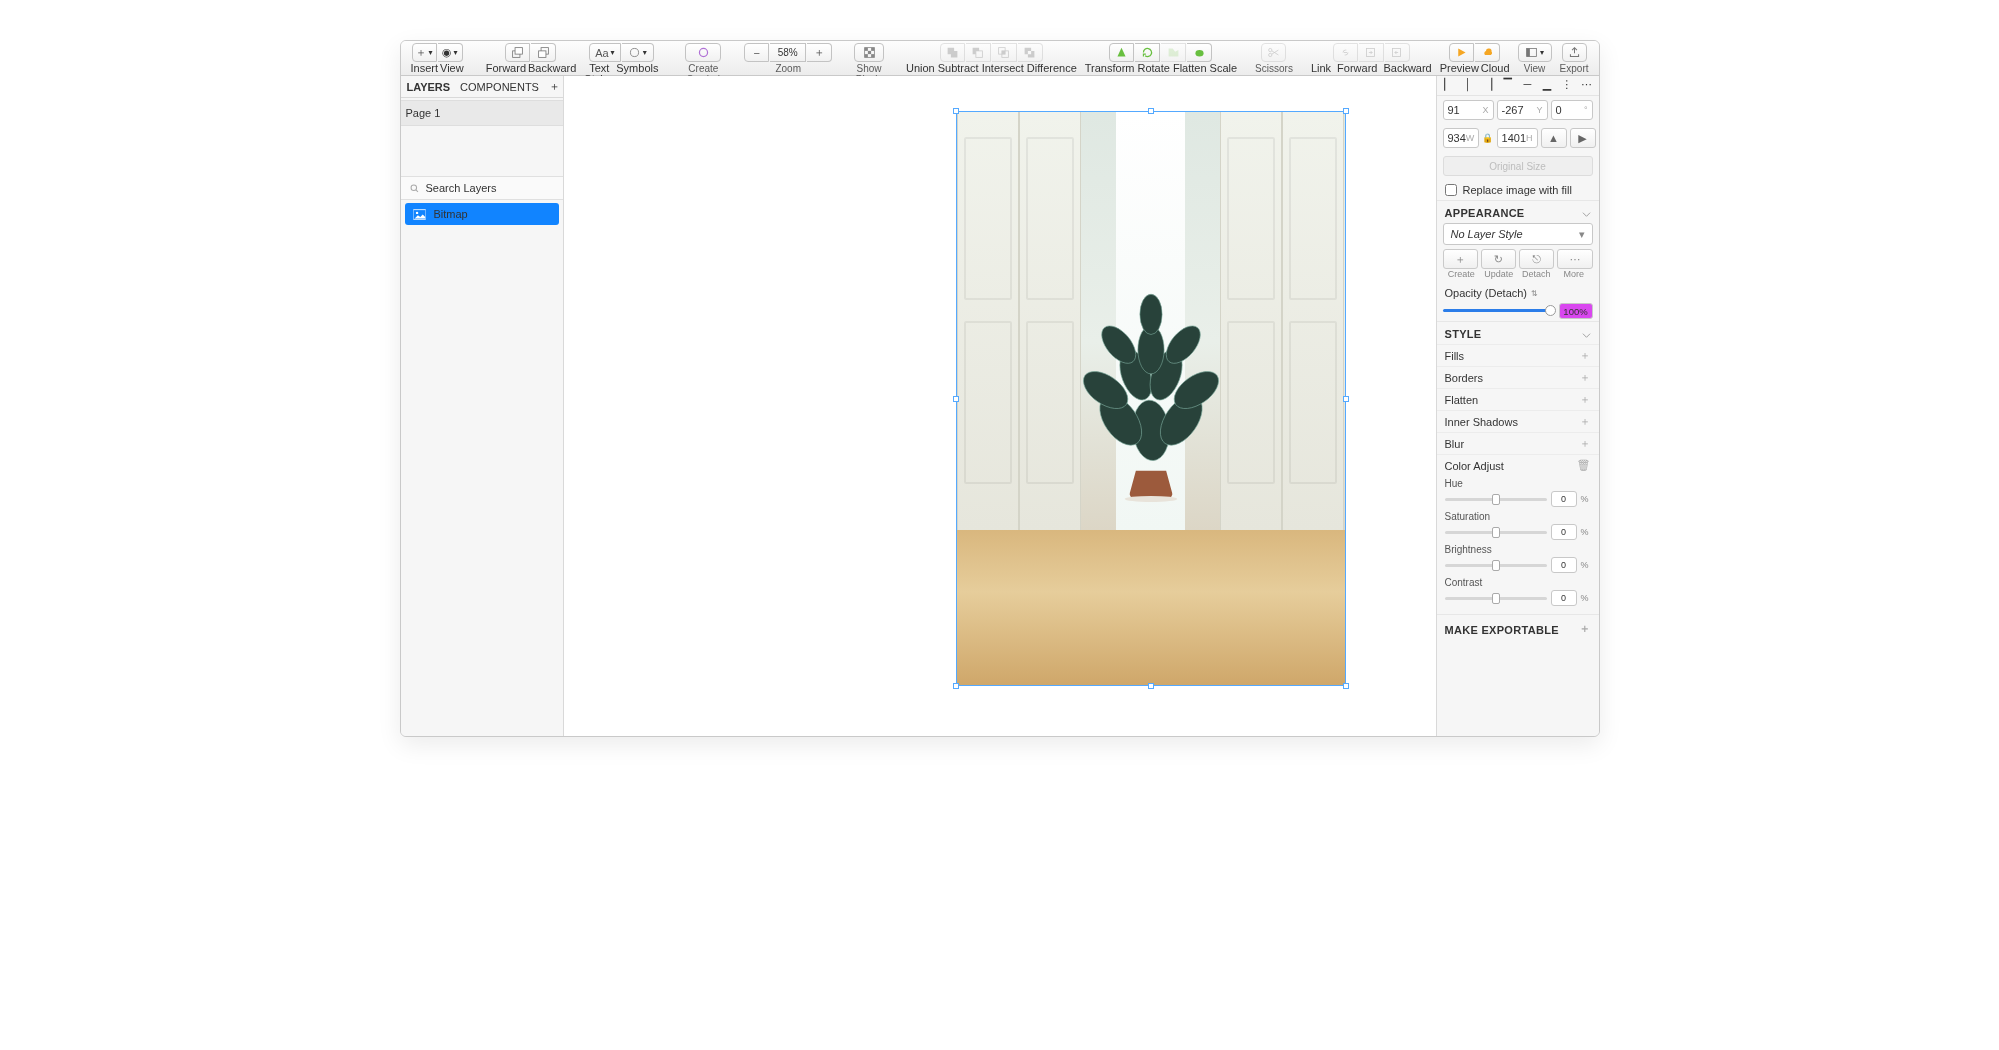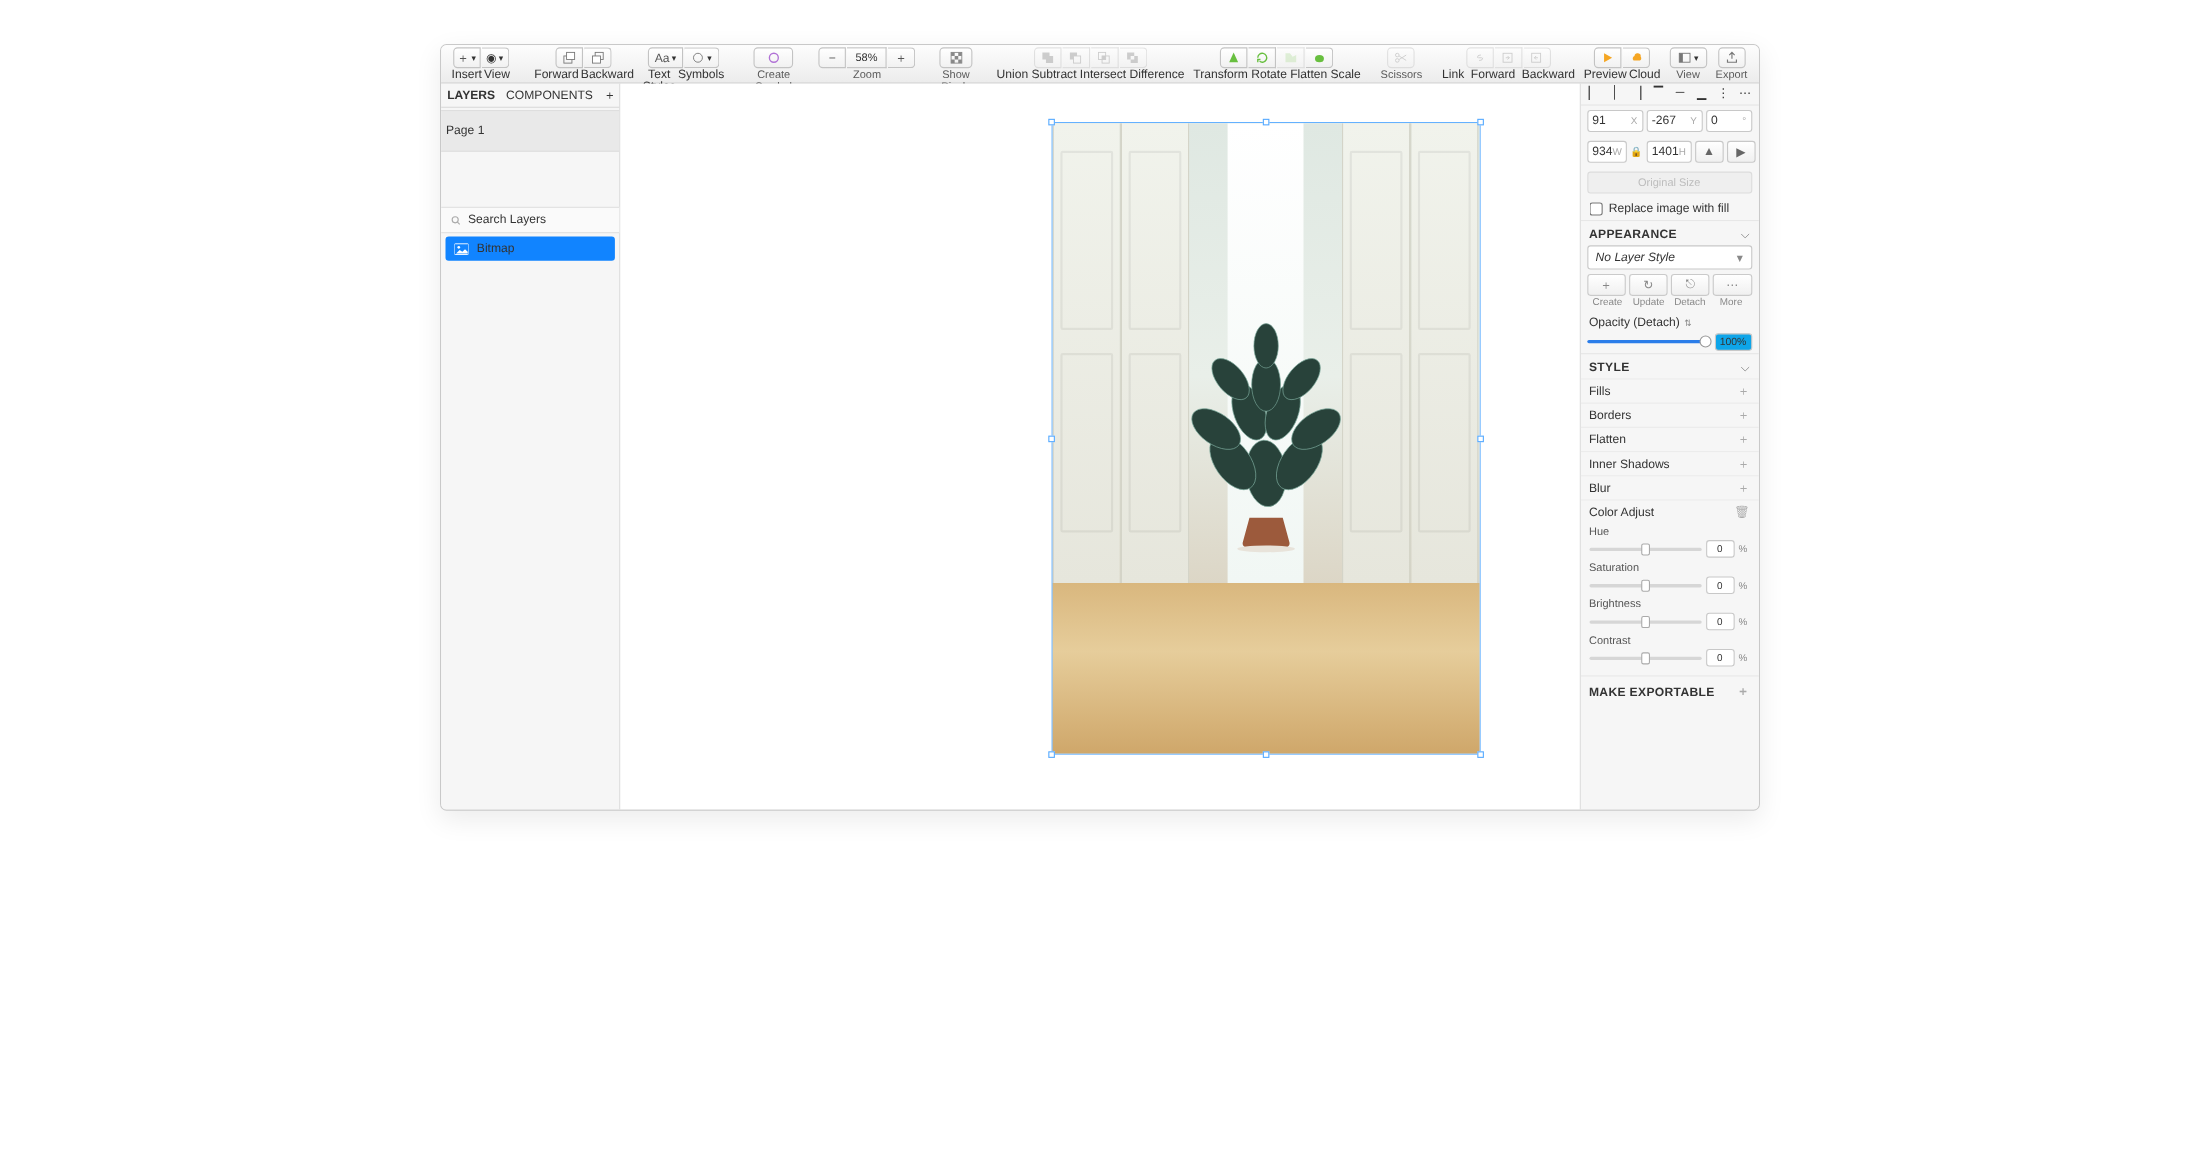--- a/index.html
+++ b/index.html
@@ -26,21 +26,21 @@
 .tlabel{font-size:10px;color:#5a5a5a;margin-top:1px;text-align:center;line-height:11px}
 .tlabel.sub{display:flex;gap:2px}
 .zoomval{font-size:10px;padding:0 4px;line-height:17px}
 .spacer{flex:1}
 .body{flex:1;display:flex;min-height:0}
 .left-panel{width:163px;background:#f6f6f6;border-right:1px solid #d9d9d9;display:flex;flex-direction:column}
 .lp-tabs{height:22px;border-bottom:1px solid #d9d9d9;display:flex;align-items:center;padding:0 6px;gap:10px;font-size:9.5px;color:#8a8a8a}
 .lp-tabs .active{color:#333;font-weight:700}
 .lp-tabs .icons{margin-left:auto;display:flex;gap:6px;color:#9a9a9a}
 .pages{padding:2px 0}
-.page-row{height:38px;display:flex;align-items:center;padding:0 5px;background:#e9e9e9;border-top:1px solid #dedede;border-bottom:1px solid #dedede;font-size:11px;color:#333}
+.page-row{height:26px;display:flex;align-items:center;padding:0 5px;background:#e9e9e9;border-top:1px solid #dedede;border-bottom:1px solid #dedede;font-size:11px;color:#333}
 .search-layers{height:24px;border-top:1px solid #e0e0e0;border-bottom:1px solid #e0e0e0;display:flex;align-items:center;padding:0 8px;gap:6px;color:#9a9a9a;margin-top:48px;background:#fafafa}
 .layer-row{margin:3px 4px 0;height:22px;background:#1184ff;color:#fff;border-radius:3px;display:flex;align-items:center;padding:0 8px;gap:8px;font-size:11px}
 .layer-row svg{fill:#fff;width:13px;height:11px}
 .canvas{flex:1;background:#fff;position:relative;overflow:hidden}
 .artboard{position:absolute;left:392px;top:35px;width:390px;height:575px;border:1px solid #54a9ff}
 .artboard .sel{position:absolute;width:6px;height:6px;background:#fff;border:1px solid #54a9ff}
 .sel.tl{top:-4px;left:-4px}.sel.tr{top:-4px;right:-4px}.sel.bl{bottom:-4px;left:-4px}.sel.br{bottom:-4px;right:-4px}
 .sel.ml{top:50%;left:-4px;margin-top:-3px}.sel.mr{top:50%;right:-4px;margin-top:-3px}
 .sel.mt{left:50%;top:-4px;margin-left:-3px}.sel.mb{left:50%;bottom:-4px;margin-left:-3px}
 .photo{width:100%;height:100%;display:flex;flex-direction:column}
@@ -69,21 +69,21 @@
 .rp-sec{padding:6px 8px 4px;font-size:9.5px;font-weight:600;color:#9a9a9a;letter-spacing:.3px;display:flex;align-items:flex-end;justify-content:space-between;border-top:1px solid #e7e7e7}
 .rp-sel{height:22px;margin:0 6px;background:#fff;border:1px solid #c8c8c8;border-radius:3px;display:flex;align-items:center;padding:0 7px;font-size:11px;font-style:italic;color:#555}
 .rp-4btn{display:flex;gap:3px;padding:4px 6px 0}
 .rp-4btn .b{flex:1;height:20px;background:linear-gradient(#fff,#f0f0f0);border:1px solid #cacaca;border-radius:3px;display:flex;align-items:center;justify-content:center;color:#888}
 .rp-4lab{display:flex;padding:0 6px 4px}
 .rp-4lab span{flex:1;text-align:center;font-size:9px;color:#888}
 .rp-op{padding:4px 8px;font-size:10px;color:#555;display:flex;align-items:center;gap:4px}
 .rp-slider{height:14px;margin:0 6px 4px;position:relative}
 .rp-slider .track{position:absolute;left:0;right:38px;top:6px;height:3px;background:#2b7de9;border-radius:2px}
 .rp-slider .thumb{position:absolute;right:37px;top:2px;width:11px;height:11px;background:#fff;border:1px solid #9a9a9a;border-radius:50%}
-.rp-slider .val{position:absolute;right:0;top:0;height:16px;width:34px;background:#0ea5e9;border:1px solid #c8c8c8;border-radius:3px;font-size:9.5px;display:flex;align-items:center;justify-content:center}
+.rp-slider .val{position:absolute;right:0;top:0;height:16px;width:34px;background:#d946ef;border:1px solid #c8c8c8;border-radius:3px;font-size:9.5px;display:flex;align-items:center;justify-content:center}
 .rp-item{height:22px;display:flex;align-items:center;justify-content:space-between;padding:0 8px;font-size:11px;color:#333;border-top:1px solid #ececec}
 .rp-adj{padding:2px 8px}
 .rp-adj .lab{font-size:10px;color:#555}
 .rp-adj .row{display:flex;align-items:center;gap:4px;margin-top:2px}
 .rp-adj .bar{flex:1;height:3px;background:#d6d6d6;border-radius:2px;position:relative}
 .rp-adj .knob{position:absolute;left:50%;top:-4px;width:8px;height:11px;background:#fff;border:1px solid #aaa;border-radius:2px;margin-left:-4px}
 .rp-adj .vbox{width:26px;height:16px;background:#fff;border:1px solid #c8c8c8;border-radius:3px;font-size:9px;display:flex;align-items:center;justify-content:center}
 .rp-adj .pct{font-size:9px;color:#888;width:10px}
 .chev{width:9px;height:9px}
 </style>

